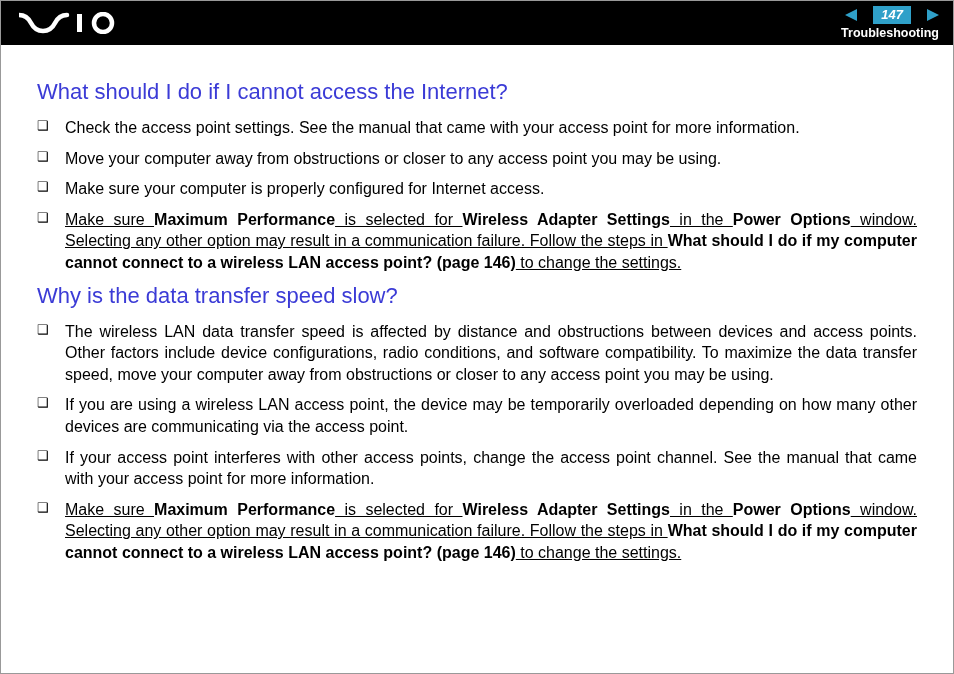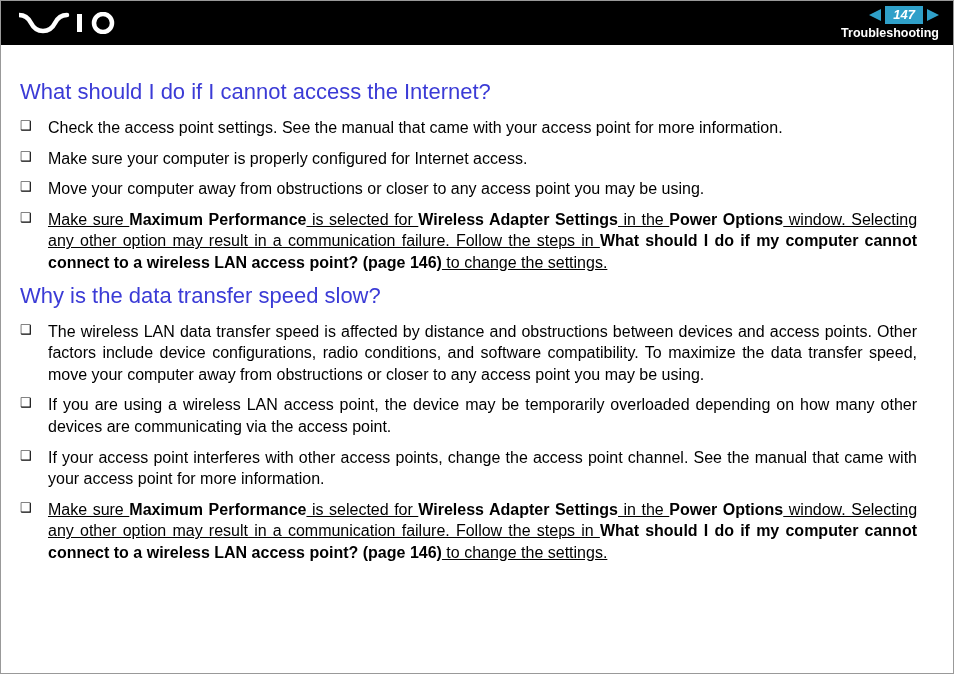--- a/index.html
+++ b/index.html
@@ -34,21 +34,21 @@
   .logo svg { display: block; }
   .header-right {
     display: flex;
     flex-direction: column;
     align-items: flex-end;
     gap: 2px;
   }
   .pagenav {
     display: flex;
     align-items: center;
-    gap: 4px;
+    gap: 16px;
   }
   .page-badge {
     background: #2fa0c9;
     color: #fff;
     font-style: italic;
     font-weight: bold;
     font-size: 13px;
     padding: 1px 8px;
     line-height: 16px;
   }
@@ -59,21 +59,21 @@
   }
   .arrow-left { border-right: 12px solid #2fa0c9; }
   .arrow-right { border-left: 12px solid #2fa0c9; }
   .section-label {
     color: #fff;
     font-size: 12.5px;
     font-weight: bold;
     margin-top: 0;
   }
   .content {
-    padding: 28px 36px 0 19px;
+    padding: 28px 36px 0 36px;
   }
   h2 {
     color: #3b3bd6;
     font-weight: 400;
     font-size: 22px;
     margin-bottom: 12px;
     margin-top: 6px;
   }
   h2.second { margin-top: 6px; }
   ul { list-style: none; }
@@ -117,22 +117,22 @@
       </div>
       <div class="section-label">Troubleshooting</div>
     </div>
   </div>
 
   <div class="content">
 
     <h2>What should I do if I cannot access the Internet?</h2>
     <ul>
       <li>Check the access point settings. See the manual that came with your access point for more information.</li>
+      <li>Move your computer away from obstructions or closer to any access point you may be using.</li>
       <li>Make sure your computer is properly configured for Internet access.</li>
-      <li>Move your computer away from obstructions or closer to any access point you may be using.</li>
       <li>
         <span class="n">Make sure </span><span class="b">Maximum Performance</span><span class="n"> is selected for </span><span class="b">Wireless Adapter Settings</span><span class="n"> in the </span><span class="b">Power Options</span><span class="n"> window. Selecting any other option may result in a communication failure. Follow the steps in </span><span class="b">What should I do if my computer cannot connect to a wireless LAN access point? </span><span class="link">(page 146)</span><span class="n"> to change the settings.</span>
       </li>
     </ul>
 
     <h2 class="second">Why is the data transfer speed slow?</h2>
     <ul>
       <li>The wireless LAN data transfer speed is affected by distance and obstructions between devices and access points. Other factors include device configurations, radio conditions, and software compatibility. To maximize the data transfer speed, move your computer away from obstructions or closer to any access point you may be using.</li>
       <li>If you are using a wireless LAN access point, the device may be temporarily overloaded depending on how many other devices are communicating via the access point.</li>
       <li>If your access point interferes with other access points, change the access point channel. See the manual that came with your access point for more information.</li>

